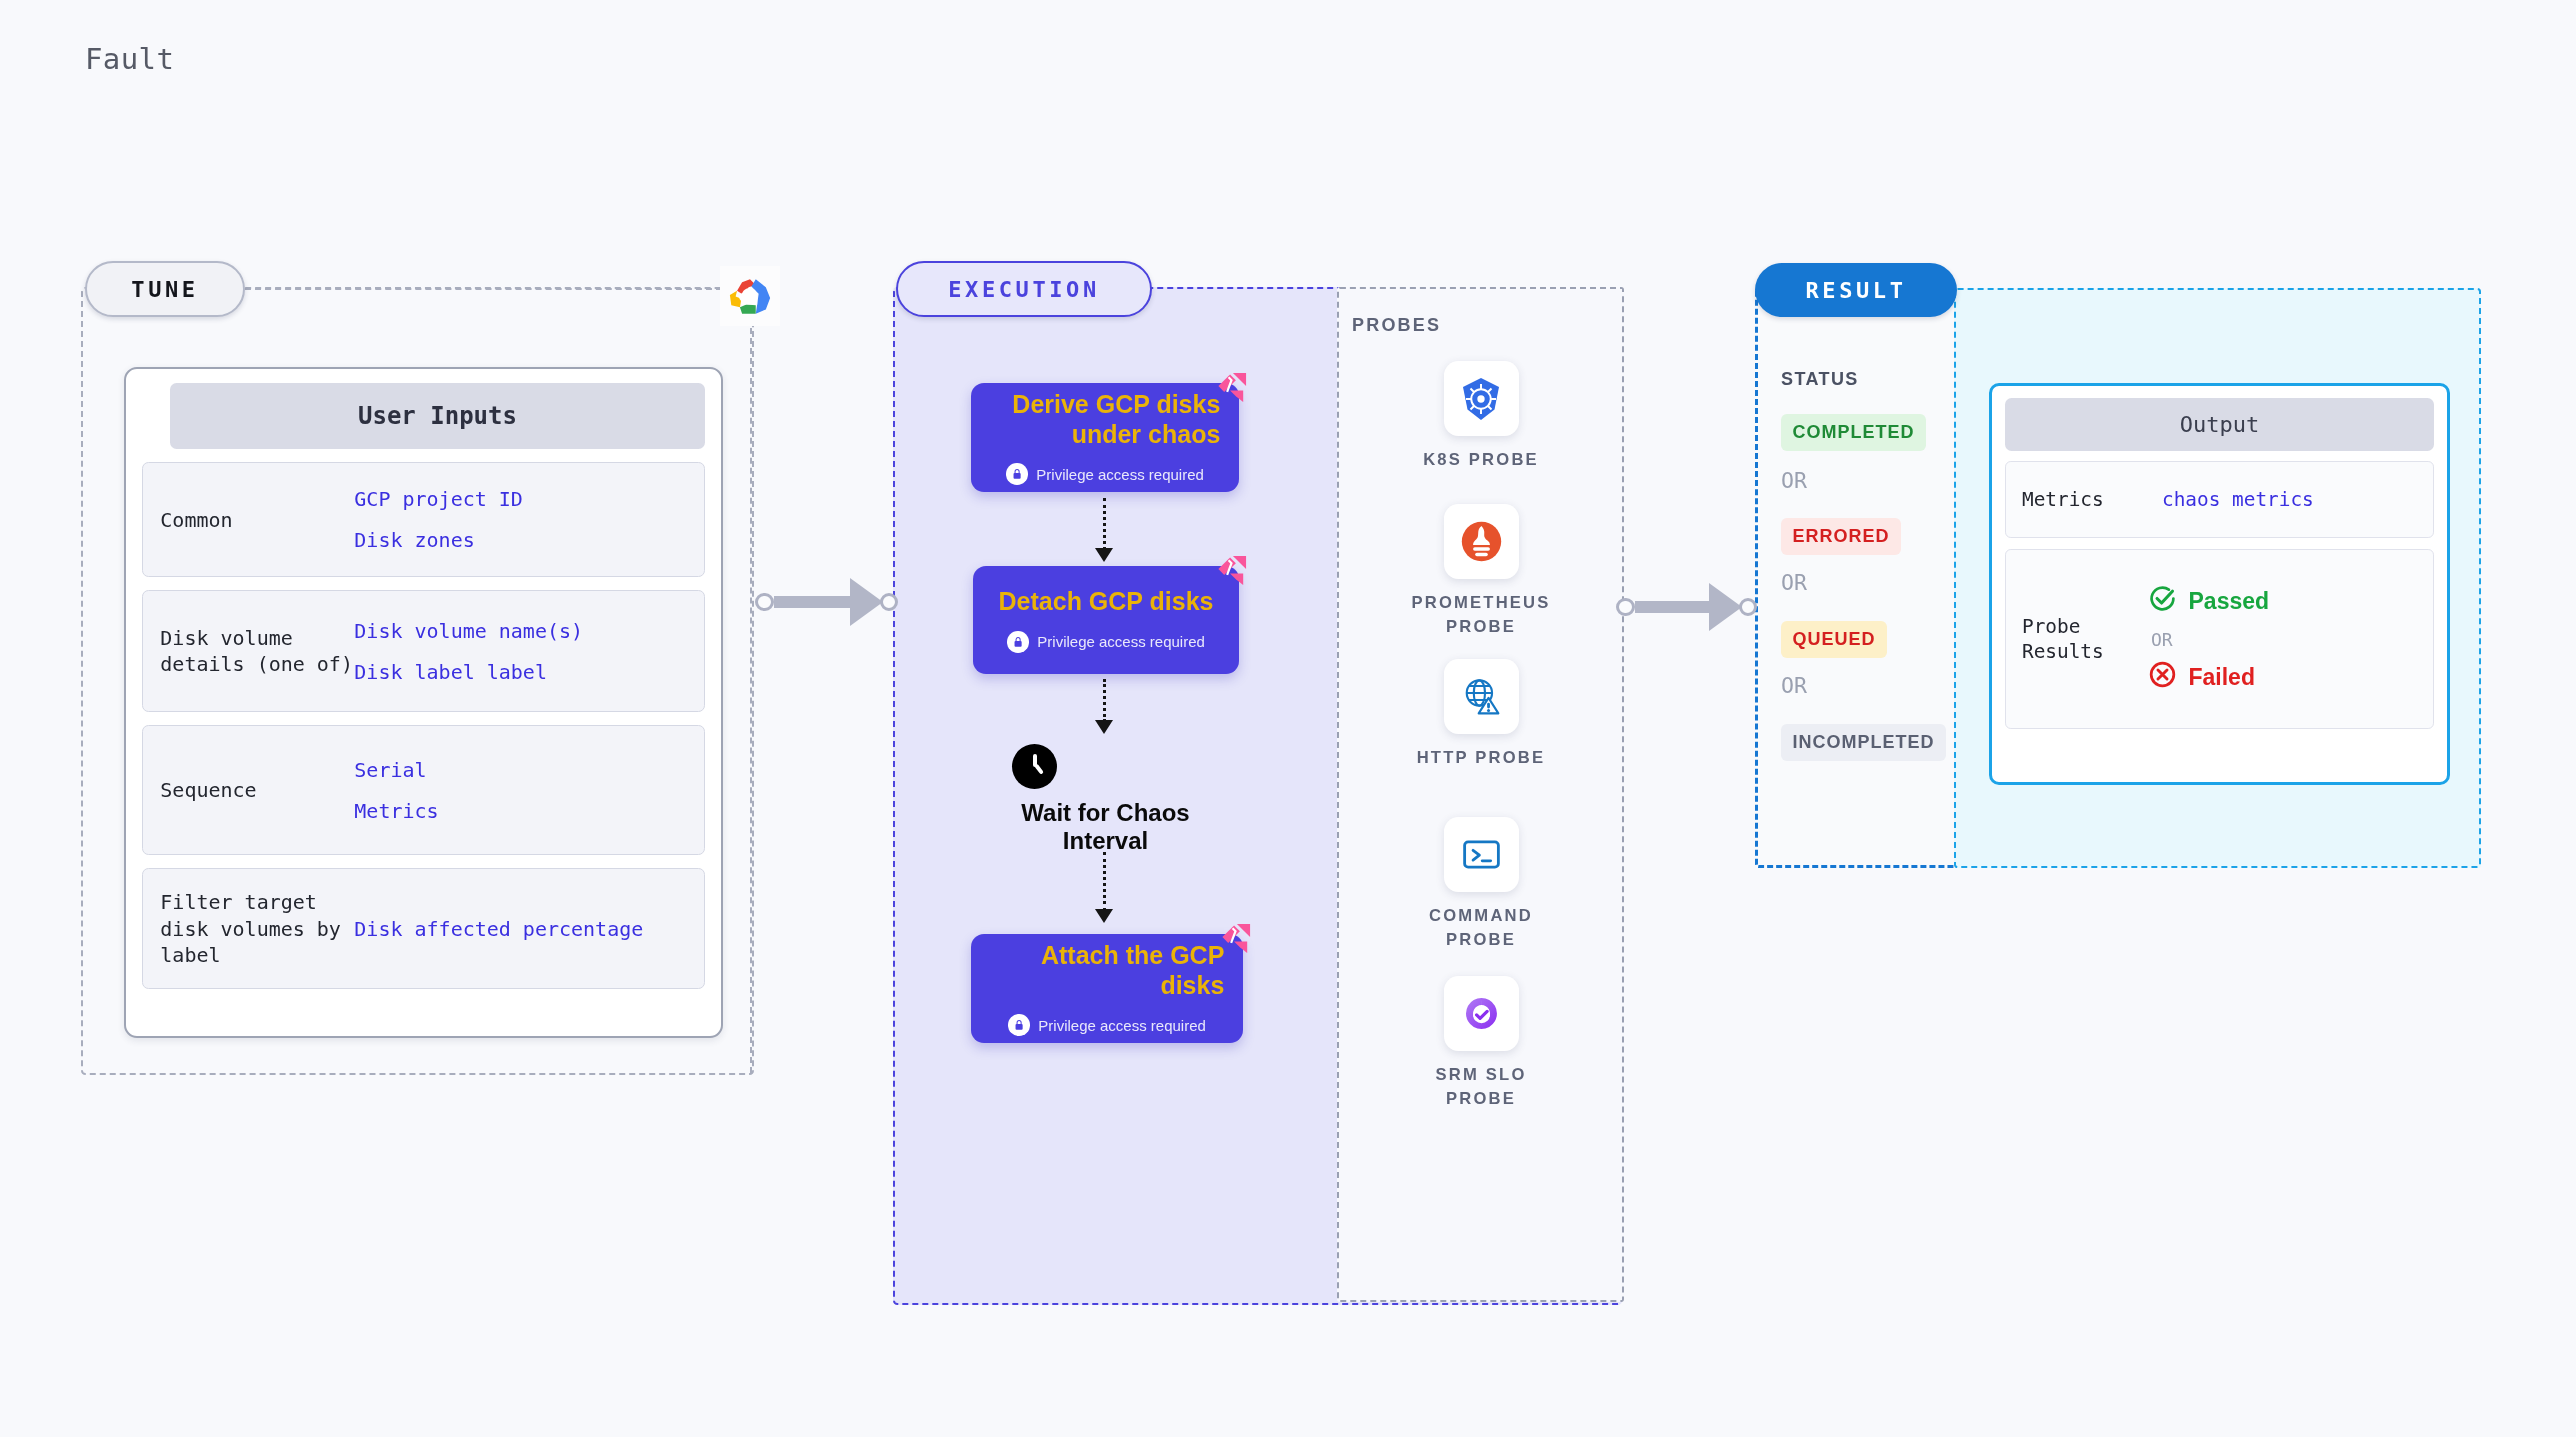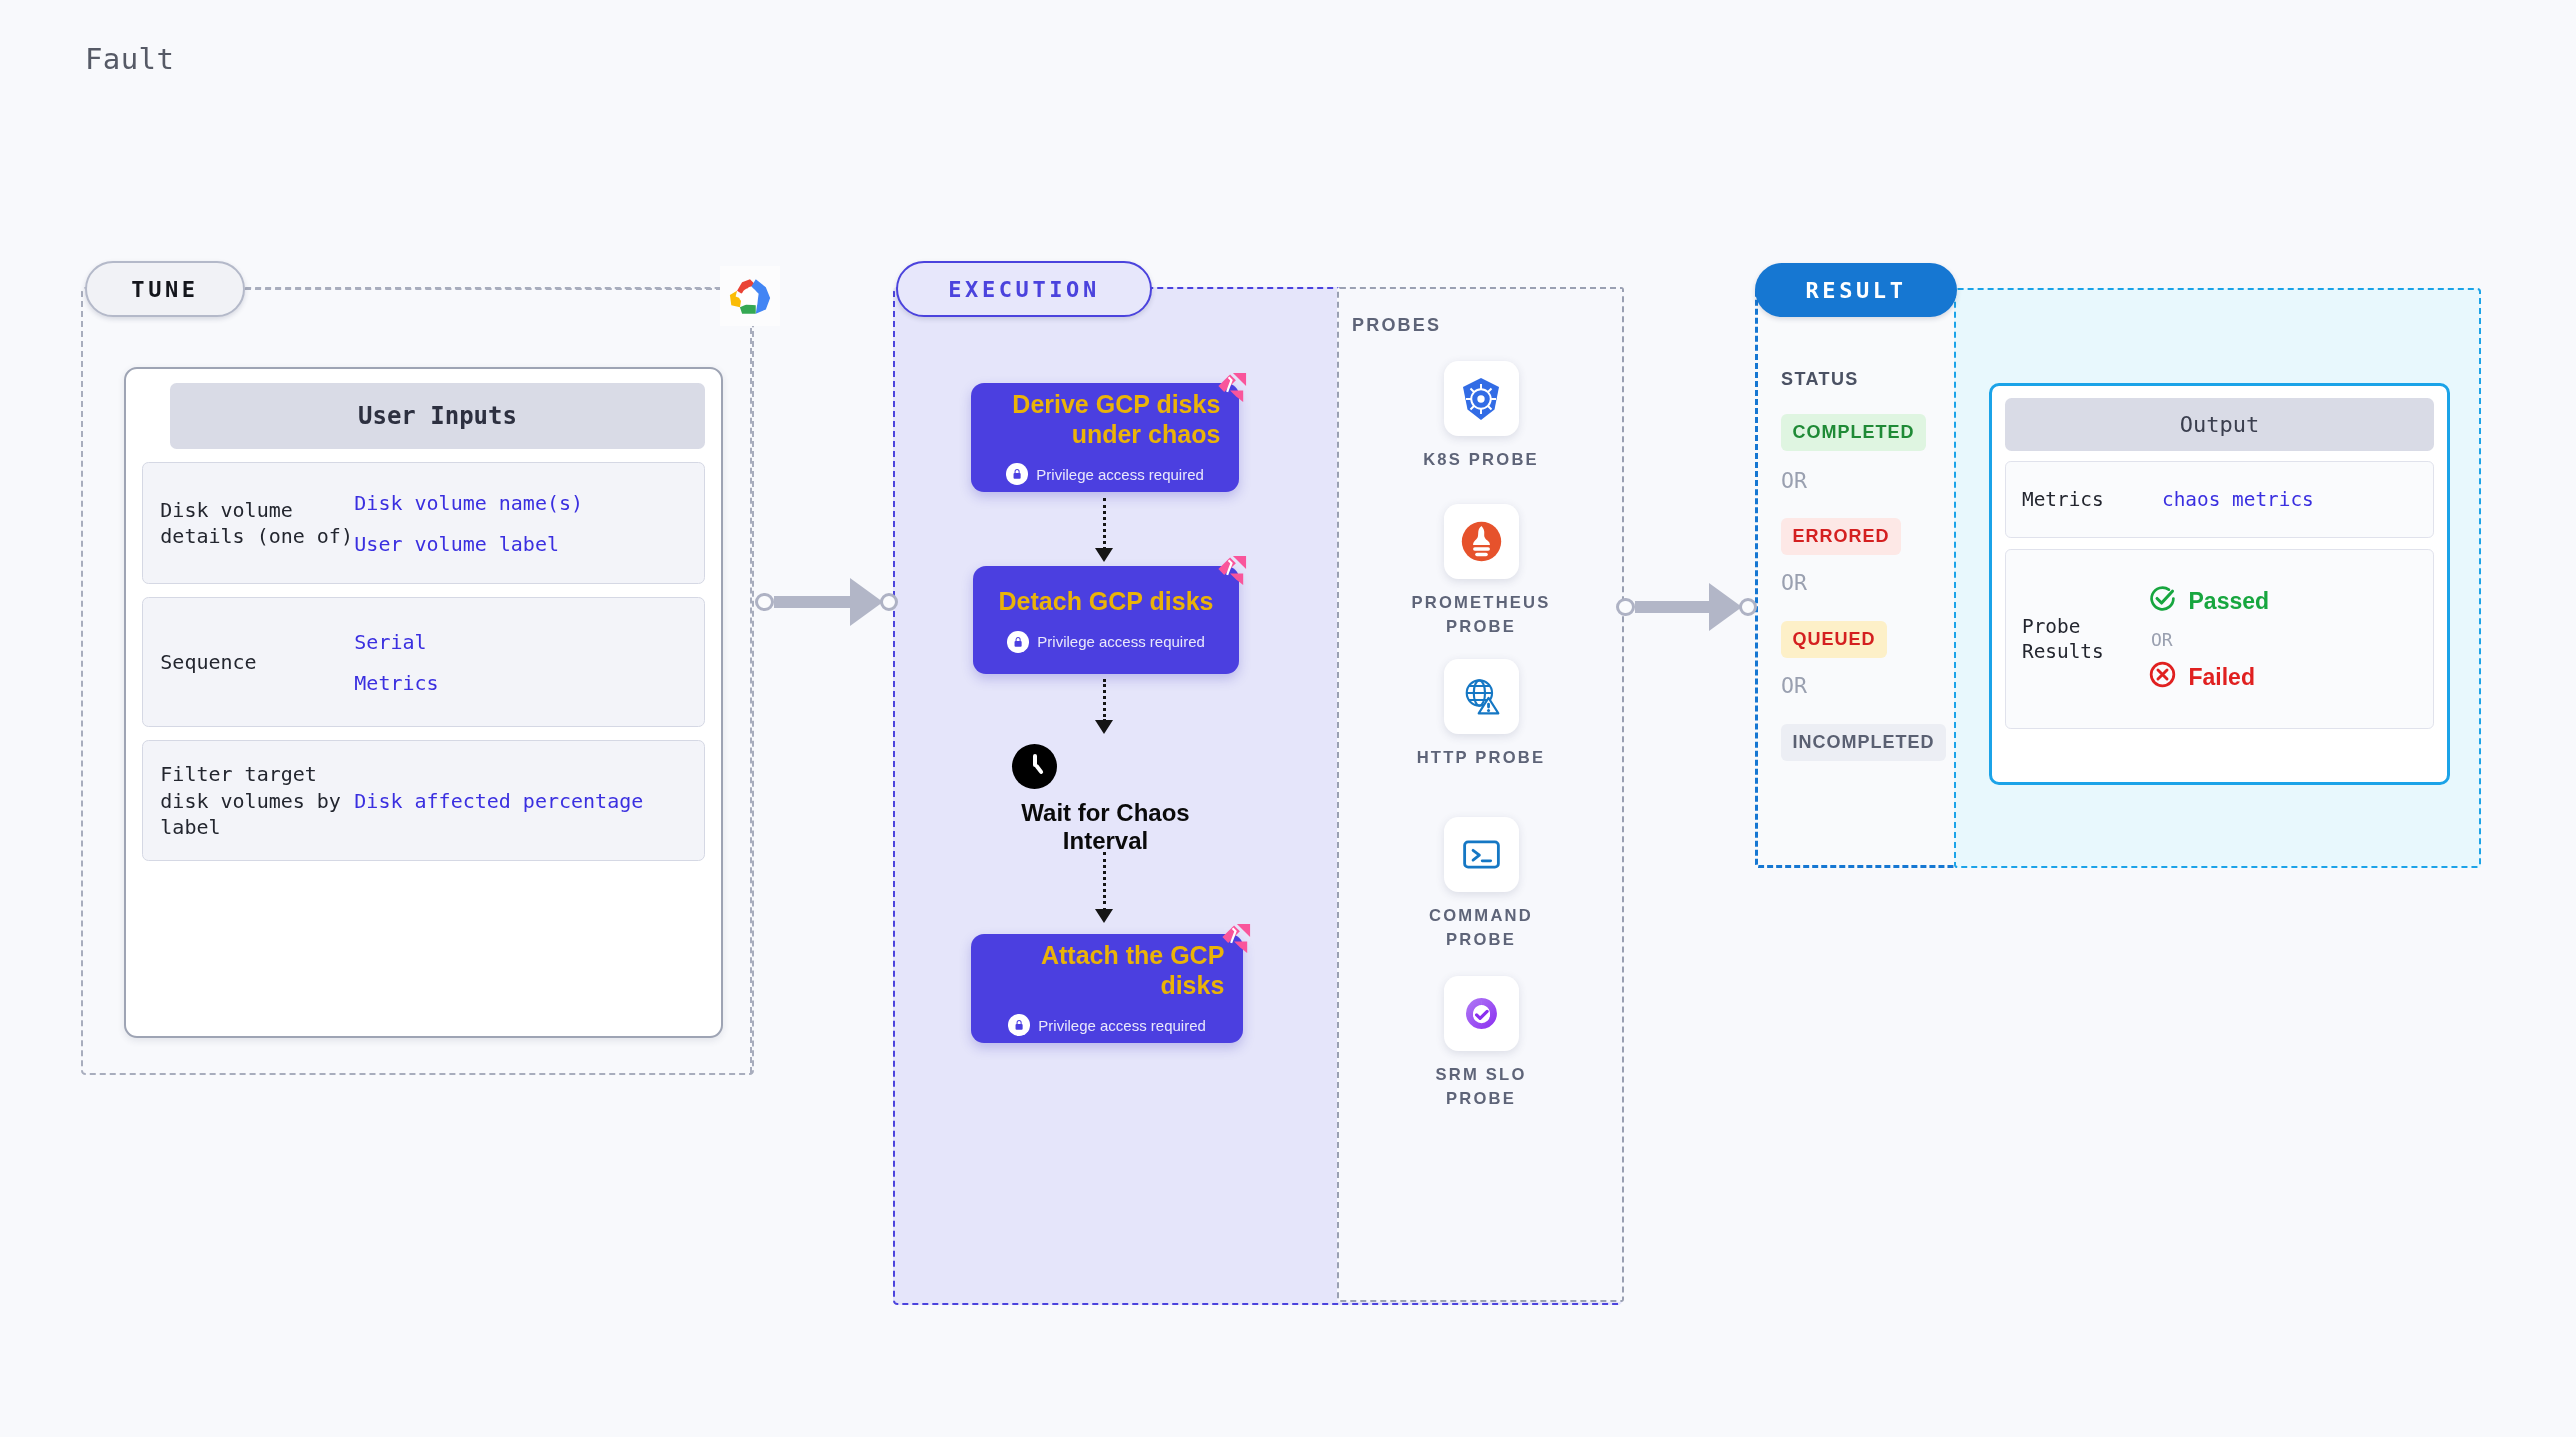--- a/index.html
+++ b/index.html
@@ -214,26 +214,33 @@
       <path d="M18 41 L21 50 L40 50 L40 38 L27 37 Z" fill="#34a853"></path>
       <path d="M40 2 L34 12 L44 22 L42 37 L40 50 L54 44 L60 28 L54 13 Z" fill="#4285f4"></path>
       <path d="M32 14 C24 14 20 20 20 27 L20 37 L42 37 L42 26 C42 19 38 14 32 14 Z" fill="#ffffff"></path>
       <circle cx="23" cy="27" r="6" fill="#ffffff"></circle>
     </svg>
   </div>
 
   <div class="inputs-card">
     <div class="inputs-head">User Inputs</div>
 
+    <div class="inputs-row row-h1">
+      <div class="r-label">Common</div>
+      <div class="r-vals">
+        <div>GCP project ID</div>
+        <div>Disk zones</div>
+      </div>
+    </div>
 
     <div class="inputs-row row-h2">
       <div class="r-label">Disk volume details (one of)</div>
       <div class="r-vals">
         <div>Disk volume name(s)</div>
-        <div>User volume label</div>
+        <div>Disk label label</div>
       </div>
     </div>
 
     <div class="inputs-row row-h3">
       <div class="r-label">Sequence</div>
       <div class="r-vals">
         <div>Serial</div>
         <div>Metrics</div>
       </div>
     </div>

